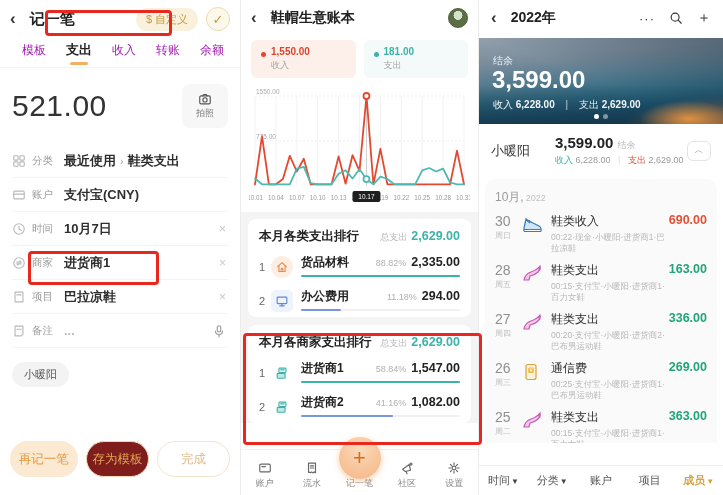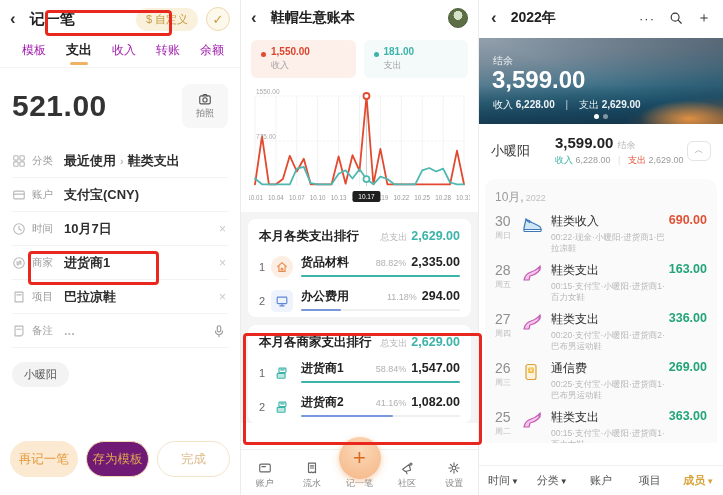--- a/index.html
+++ b/index.html
@@ -21,39 +21,39 @@
   .ok-circle { width:24px; height:24px; border-radius:50%; border:1px solid #ecd9ac;
     background:#fdf8ec; color:#c79a3f; display:flex; align-items:center; justify-content:center;
     font-size:13px; margin-left:8px; }
   .l-tabs { display:flex; align-items:flex-end; gap:0; padding:0 0 0 12px; height:30px;
     border-bottom:1px solid #f4f4f4; white-space:nowrap; overflow:hidden; }
   .ltab { font-size:12px; color:#a21caf; padding:0 10px 8px 10px; position:relative; }
   .ltab.act { font-size:13px; color:#222; font-weight:bold; }
   .ltab.act::after { content:""; position:absolute; left:50%; transform:translateX(-50%);
     bottom:2px; width:18px; height:3px; border-radius:2px; background:#f0b161; }
   .amt-row { display:flex; align-items:center; padding:16px 12px 10px 12px; }
-  .amount { font-size:30px; font-weight:bold; letter-spacing:.5px; }
+  .amount { font-size:30px; font-weight:normal; letter-spacing:.5px; }
   .photo-box { margin-left:auto; width:46px; height:44px; background:#f7f7f7; border-radius:8px;
     display:flex; flex-direction:column; align-items:center; justify-content:center; gap:1px; }
   .photo-box .lbl { font-size:9px; color:#777; }
   .fields { padding:6px 12px 0 12px; }
   .frow { display:flex; align-items:center; height:34px; border-bottom:1px solid #f3f3f3; }
   .frow .icn { width:16px; color:#b9b9b9; display:flex; }
   .frow .flbl { width:32px; font-size:10.5px; color:#9d9d9d; margin-left:4px; }
   .frow .fval { flex:1; font-size:13px; color:#2e2e2e; font-weight:700; white-space:nowrap; overflow:hidden; }
   .fval .sep { color:#bbb; margin:0 4px; font-size:11px; }
   .fval.muted { color:#bbb; }
   .clearx { color:#c9c9c9; font-size:12px; padding:0 2px; }
   .chip { display:inline-block; margin:14px 0 0 12px; background:#f3f3f3; border-radius:14px;
     padding:5px 12px; font-size:11px; color:#555; }
   .l-btns { position:absolute; left:0; right:0; bottom:18px; display:flex; gap:8px; padding:0 10px; }
   .btn { height:36px; border-radius:18px; display:flex; align-items:center; justify-content:center;
     font-size:12.5px; }
   .btn.b1 { flex:1.05; background:#fbe9d2; color:#e59a3e; }
-  .btn.b2 { flex:0.95; background:#701a75; border:1px solid #f0d9b5; color:#e0a653; }
+  .btn.b2 { flex:0.95; background:#7f1d1d; border:1px solid #f0d9b5; color:#e0a653; }
   .btn.b3 { flex:1.1; background:#fff; border:1px solid #f3e4ca; color:#ddb988; }
 
   
   .m-head { display:flex; align-items:center; height:36px; padding:0 10px; background:#fff; }
   .m-title { font-size:14px; font-weight:bold; color:#222; margin-left:6px; }
   .avatar { margin-left:auto; width:20px; height:20px; border-radius:50%;
     background:radial-gradient(circle at 50% 35%, #d7e3c9 0 30%, #5c6e45 31% 100%); border:1px solid #4c5c39; }
   .stats { display:flex; gap:8px; padding:4px 10px 8px 10px; background:#fff; }
   .scard { flex:1; border-radius:6px; padding:6px 10px; }
   .scard.inc { background:#fdf0ea; }

